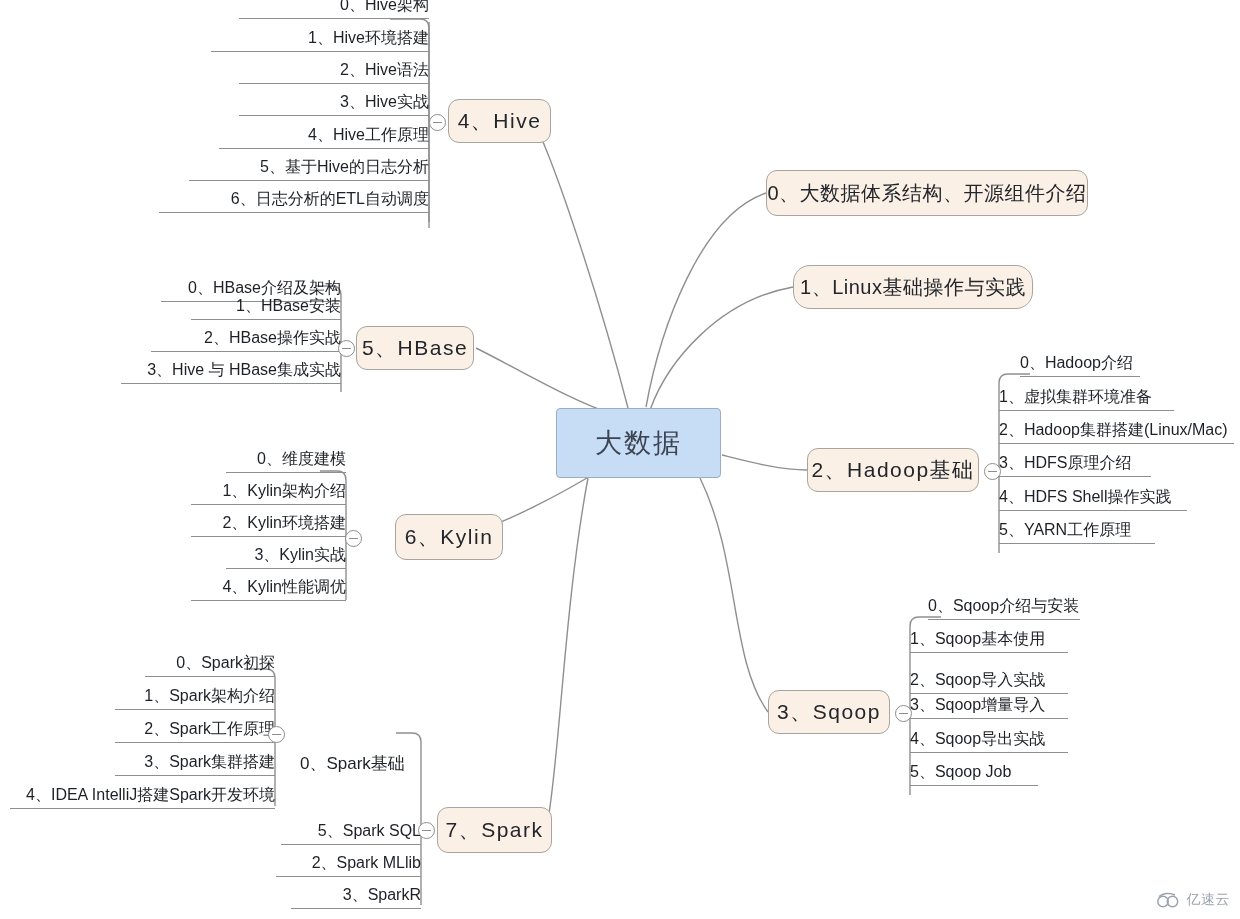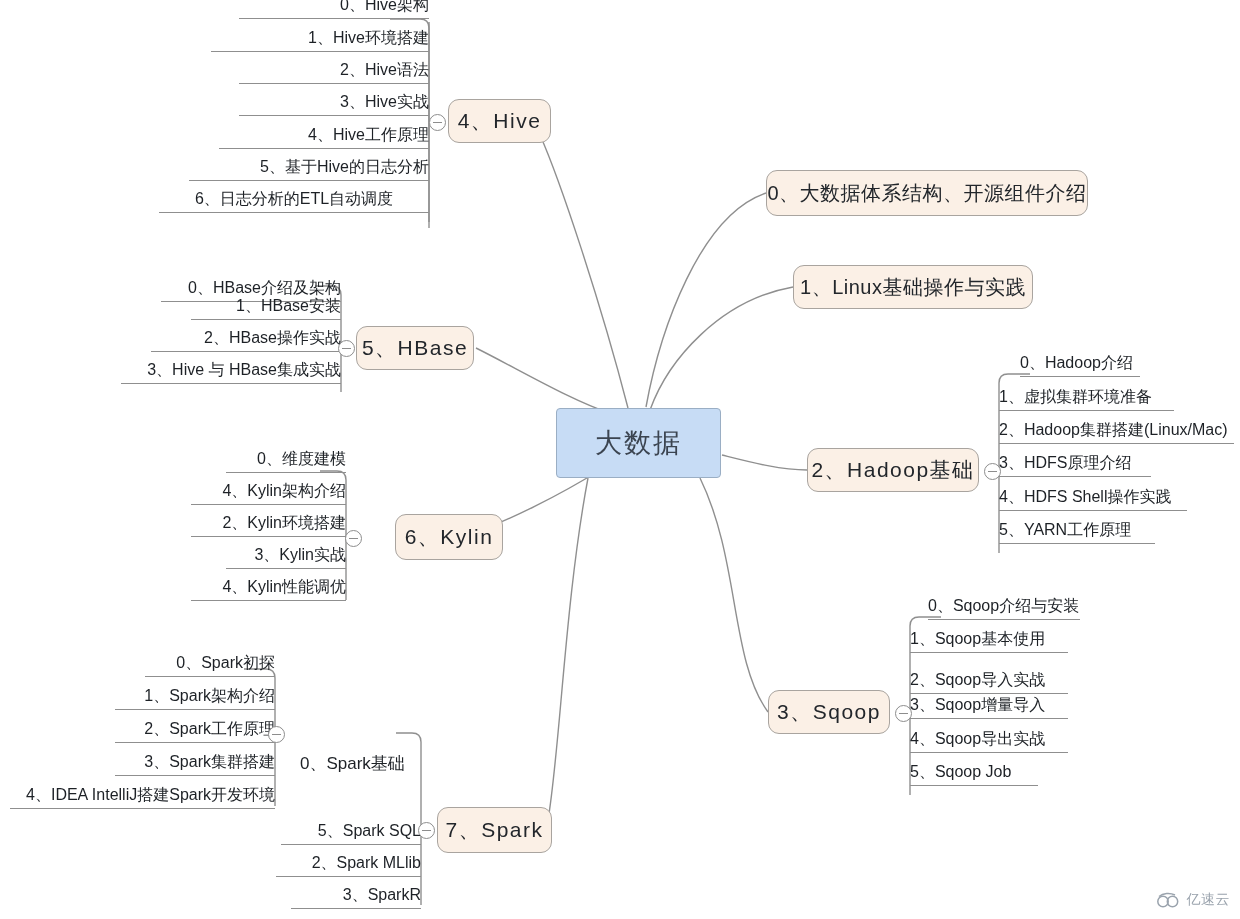--- a/index.html
+++ b/index.html
@@ -185,21 +185,21 @@
   </svg>
 
   <div class="root-node" style="left:556px; top:408px; width:165px; height:70px;">
     <span>大数据</span>
   </div>
 
   <div class="topic-node wide" style="left:766px; top:170px; width:322px; height:46px;">
     <span>0、大数据体系结构、开源组件介绍</span>
   </div>
 
-  <div class="topic-node wide" style="left:793px; top:265px; width:240px; height:44px;">
+  <div class="topic-node wide" style="left:793px; top:265px; width:240px; height:44px;border-radius:17px;">
     <span>1、Linux基础操作与实践</span>
   </div>
 
   <div class="topic-node" style="left:807px; top:448px; width:172px; height:44px;">
     <span>2、Hadoop基础</span>
   </div>
   <div class="toggle" style="left:984px; top:463px;"></div>
 
   <div class="topic-node" style="left:768px; top:690px; width:122px; height:44px;">
     <span>3、Sqoop</span>
@@ -243,21 +243,21 @@
     <span class="rule"></span>
   </div>
   <div class="leaf right-al" style="left:219px; top:126px; width:210px;">
     <span>4、Hive工作原理</span>
     <span class="rule"></span>
   </div>
   <div class="leaf right-al" style="left:189px; top:158px; width:240px;">
     <span>5、基于Hive的日志分析</span>
     <span class="rule"></span>
   </div>
-  <div class="leaf right-al" style="left:159px; top:190px; width:270px;text-align:center;">
+  <div class="leaf right-al" style="left:159px; top:190px; width:270px;">
     <span>6、日志分析的ETL自动调度</span>
     <span class="rule"></span>
   </div>
 
   <div class="leaf right-al" style="left:161px; top:279px; width:180px;">
     <span>0、HBase介绍及架构</span>
     <span class="rule"></span>
   </div>
   <div class="leaf right-al" style="left:191px; top:297px; width:150px;">
     <span>1、HBase安装</span>
@@ -270,21 +270,21 @@
   <div class="leaf right-al" style="left:121px; top:361px; width:220px;">
     <span>3、Hive 与 HBase集成实战</span>
     <span class="rule"></span>
   </div>
 
   <div class="leaf right-al" style="left:226px; top:450px; width:120px;">
     <span>0、维度建模</span>
     <span class="rule"></span>
   </div>
   <div class="leaf right-al" style="left:191px; top:482px; width:155px;">
-    <span>4、Kylin架构介绍</span>
+    <span>1、Kylin架构介绍</span>
     <span class="rule"></span>
   </div>
   <div class="leaf right-al" style="left:191px; top:514px; width:155px;">
     <span>2、Kylin环境搭建</span>
     <span class="rule"></span>
   </div>
   <div class="leaf right-al" style="left:226px; top:546px; width:120px;">
     <span>3、Kylin实战</span>
     <span class="rule"></span>
   </div>

